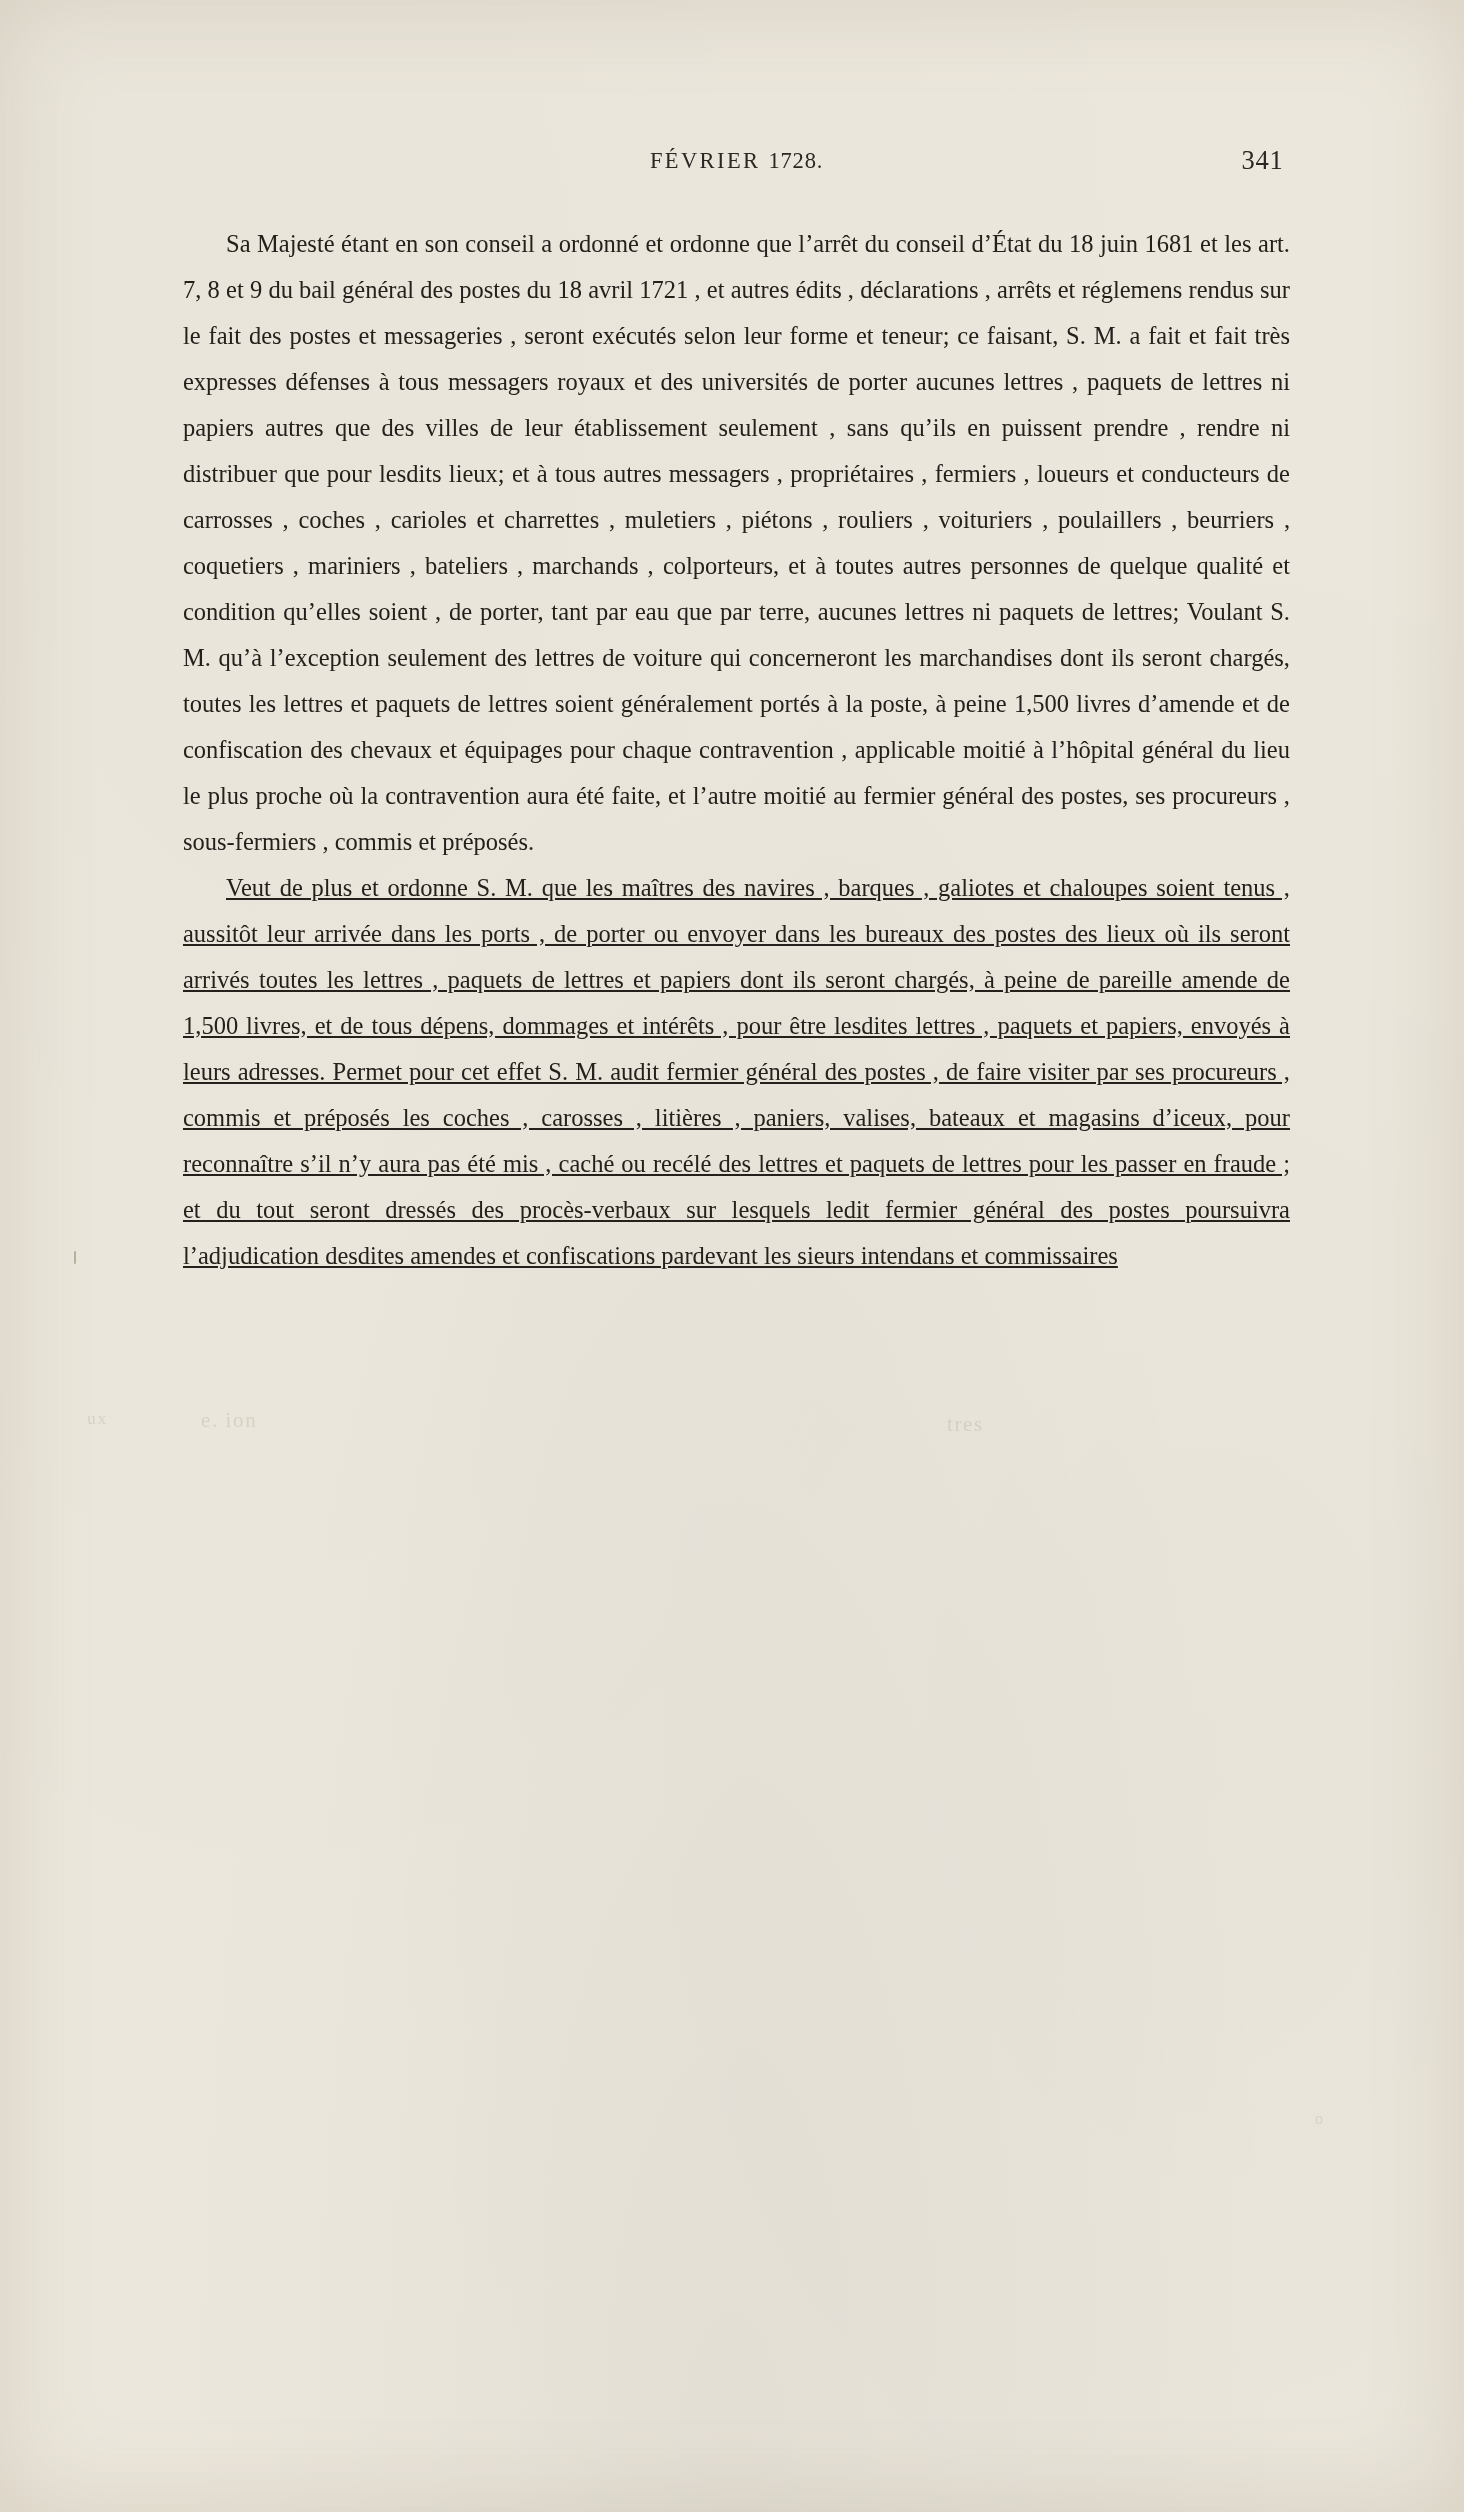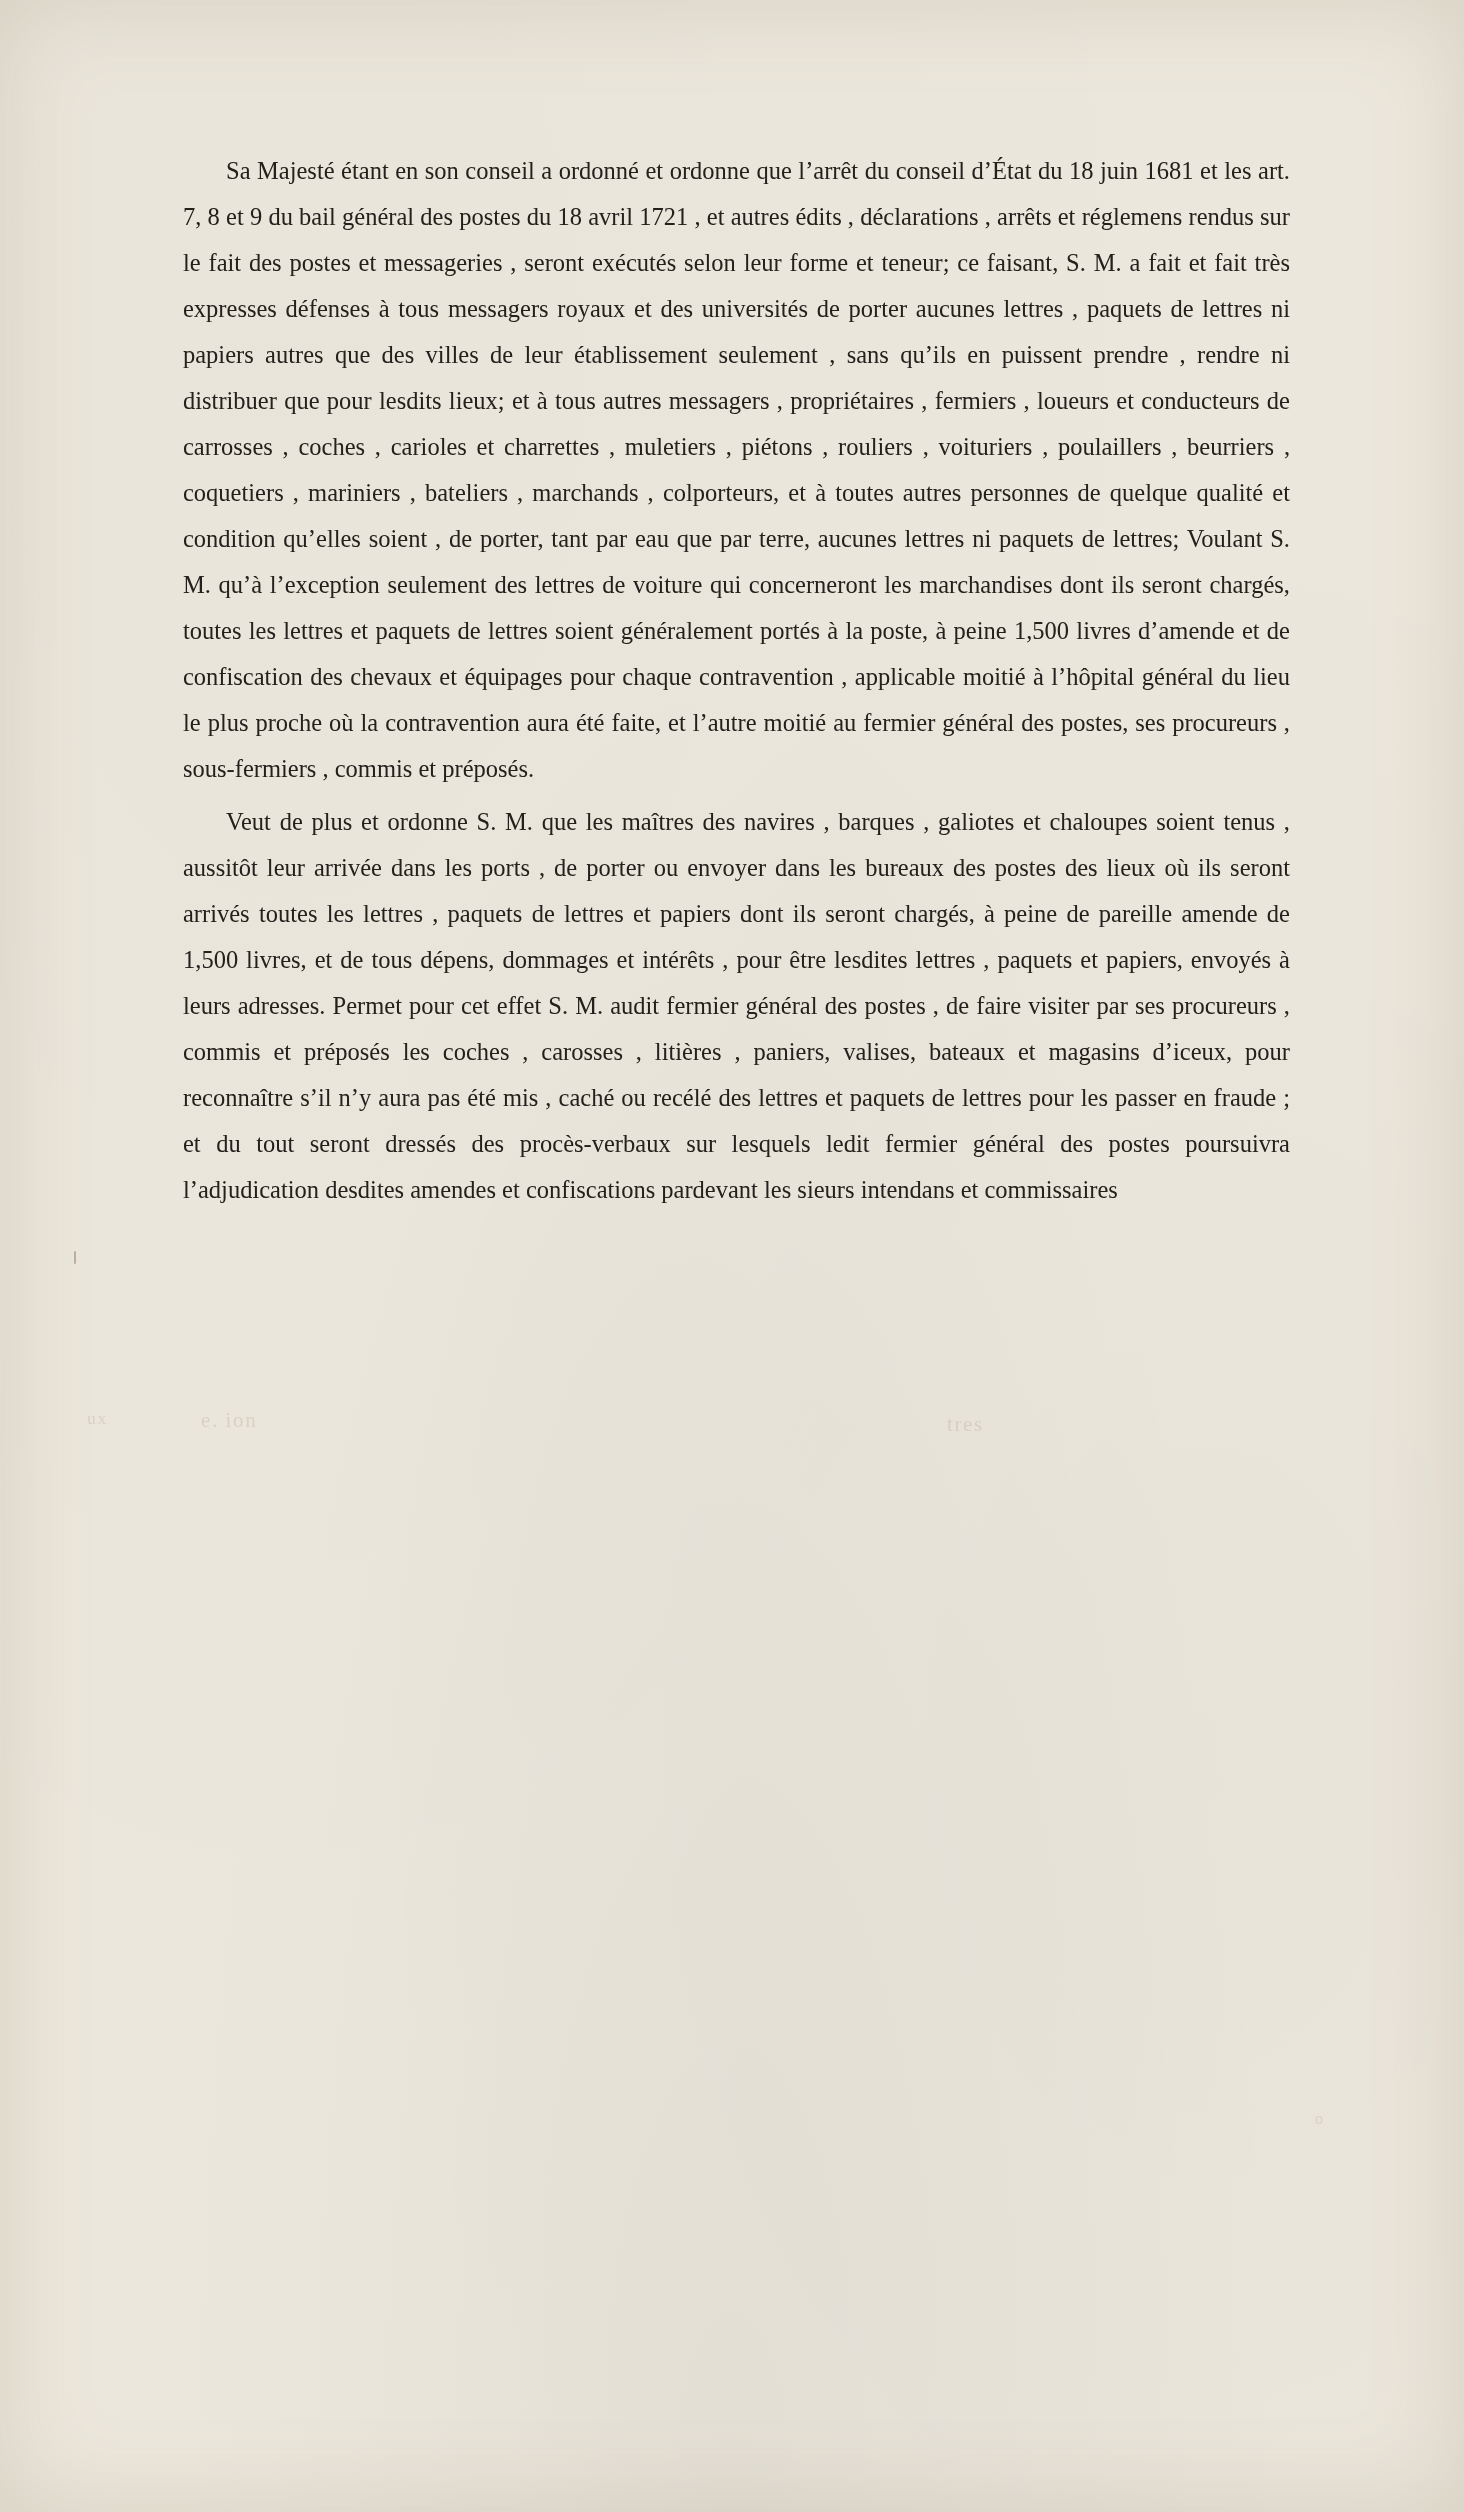--- a/index.html
+++ b/index.html
@@ -70,21 +70,22 @@
     color: #24201c;
     text-align: justify;
     text-align-last: left;
     hyphens: none;
   }
   .para {
     text-indent: 43px;
     margin: 0;
   }
   .para + .para {
-    margin-top: 7px;
+    margin-top: 0px;
+    text-decoration: underline;
   }
   .smear {
     position: absolute;
     pointer-events: none;
     color: rgba(120,108,86,0.16);
     font-size: 21px;
     font-family: "Liberation Serif", serif;
     letter-spacing: 1.6px;
     white-space: nowrap;
   }
@@ -109,20 +110,27 @@
 
   <div class="edge-mark"></div>
 
   <span class="smear s1">e. ion</span>
   <span class="smear s2">tres</span>
   <span class="smear s3">ux</span>
   <span class="smear s4">o</span>
 
   <div class="content">
 
+    <div class="header">
+      <div class="running-head">
+        <span>FÉVRIER</span>
+        <span class="year">1728.</span>
+      </div>
+      <div class="folio">341</div>
+    </div>
 
     <div class="body-text">
       <p class="para">Sa Majesté étant en son conseil a ordonné et ordonne que l’arrêt du conseil d’État du 18 juin 1681 et les art. 7, 8 et 9 du bail général des postes du 18 avril 1721 , et autres édits , déclarations , arrêts et réglemens rendus sur le fait des postes et messageries , seront exécutés selon leur forme et teneur; ce faisant, S. M. a fait et fait très expresses défenses à tous messagers royaux et des universités de porter aucunes lettres , paquets de lettres ni papiers autres que des villes de leur établissement seulement , sans qu’ils en puissent prendre , rendre ni distribuer que pour lesdits lieux; et à tous autres messagers , propriétaires , fermiers , loueurs et conducteurs de carrosses , coches , carioles et charrettes , muletiers , piétons , rouliers , voituriers , poulaillers , beurriers , coquetiers , mariniers , bateliers , marchands , colporteurs, et à toutes autres personnes de quelque qualité et condition qu’elles soient , de porter, tant par eau que par terre, aucunes lettres ni paquets de lettres; Voulant S. M. qu’à l’exception seulement des lettres de voiture qui concerneront les marchandises dont ils seront chargés, toutes les lettres et paquets de lettres soient généralement portés à la poste, à peine 1,500 livres d’amende et de confiscation des chevaux et équipages pour chaque contravention , applicable moitié à l’hôpital général du lieu le plus proche où la contravention aura été faite, et l’autre moitié au fermier général des postes, ses procureurs , sous-fermiers , commis et préposés.</p>
       <p class="para">Veut de plus et ordonne S. M. que les maîtres des navires , barques , galiotes et chaloupes soient tenus , aussitôt leur arrivée dans les ports , de porter ou envoyer dans les bureaux des postes des lieux où ils seront arrivés toutes les lettres , paquets de lettres et papiers dont ils seront chargés, à peine de pareille amende de 1,500 livres, et de tous dépens, dommages et intérêts , pour être lesdites lettres , paquets et papiers, envoyés à leurs adresses. Permet pour cet effet S. M. audit fermier général des postes , de faire visiter par ses procureurs , commis et préposés les coches , carosses , litières , paniers, valises, bateaux et magasins d’iceux, pour reconnaître s’il n’y aura pas été mis , caché ou recélé des lettres et paquets de lettres pour les passer en fraude ; et du tout seront dressés des procès-verbaux sur lesquels ledit fermier général des postes poursuivra l’adjudication desdites amendes et confiscations pardevant les sieurs intendans et commissaires</p>
     </div>
 
   </div>
 </div>
 
 

